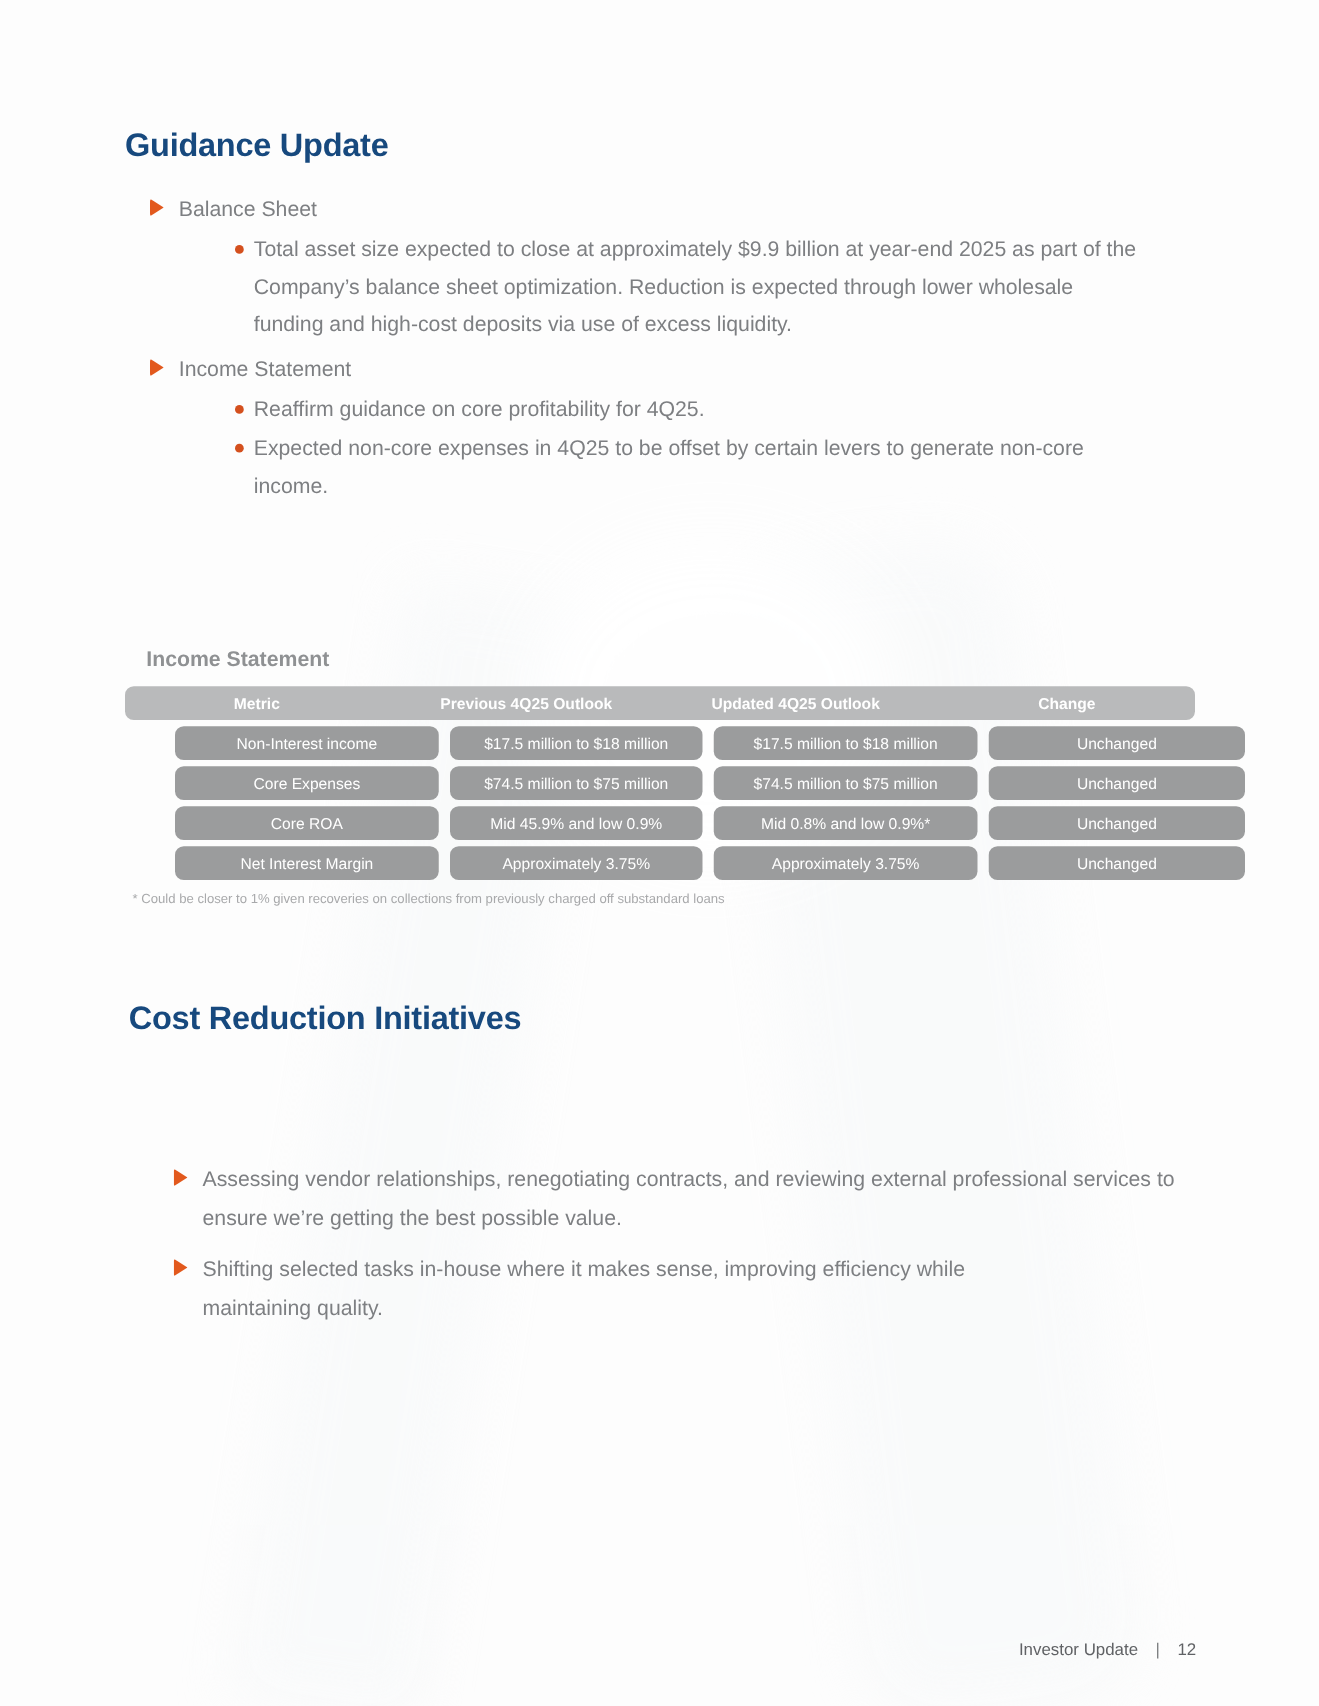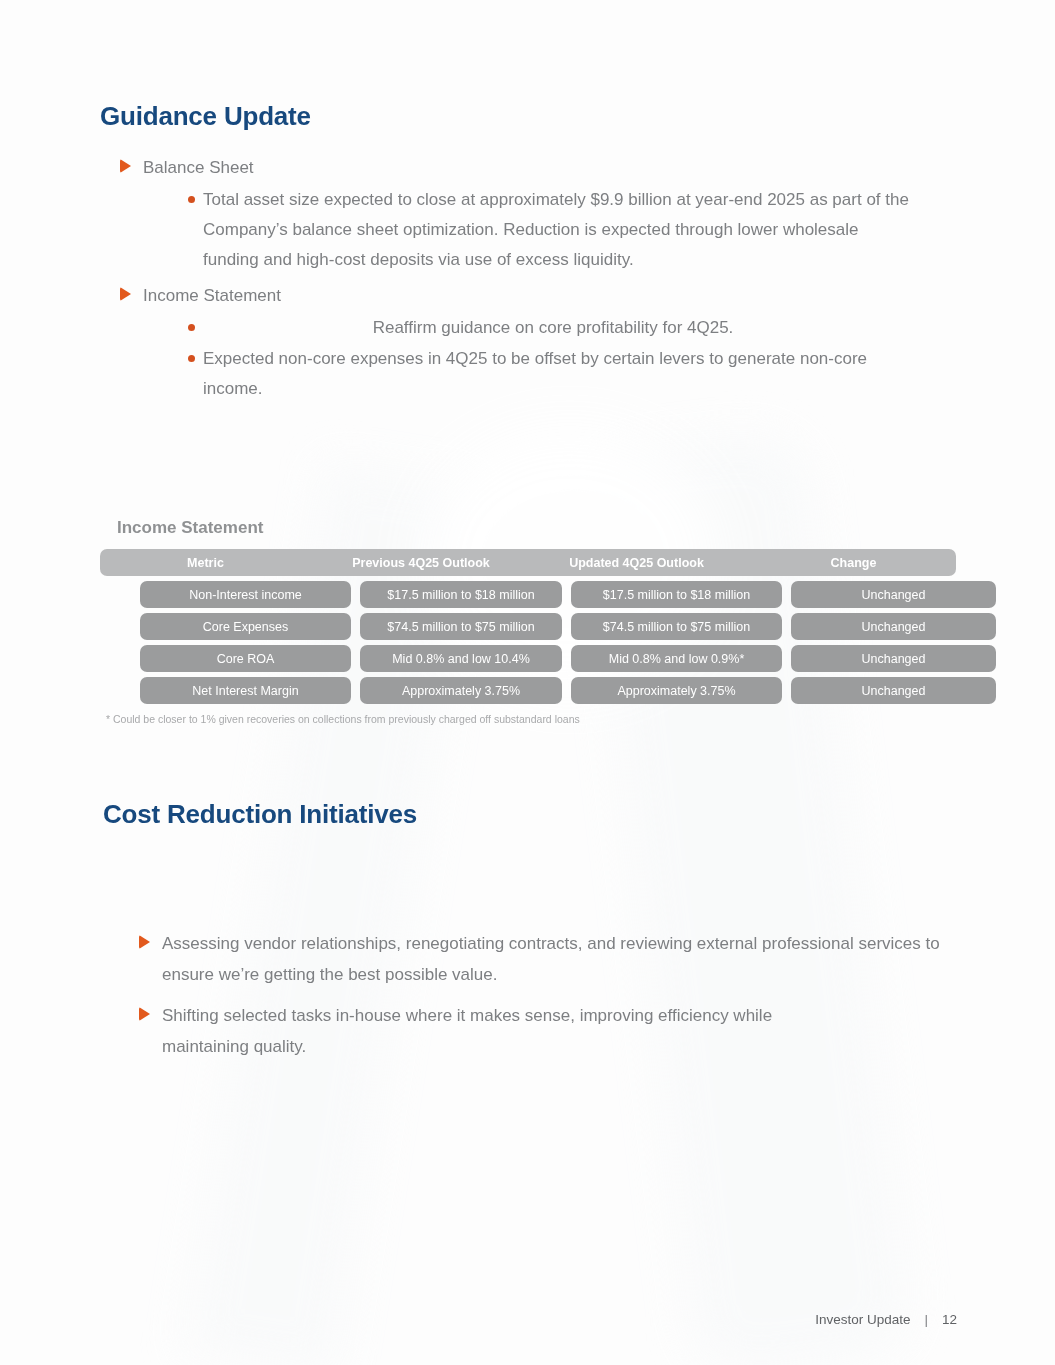--- a/index.html
+++ b/index.html
@@ -46,21 +46,21 @@
   .l2 { position:absolute; display:flex; align-items:flex-start; }
   .dot {
     flex:0 0 auto; width:7px; height:7px; border-radius:50%;
     background:#d4501e; margin-top:8px;
   }
   .l2 .txt { margin-left:8px; font-size:17px; line-height:30px; color:#7d7f82; margin-top:-3px; }
 
   #b-balance   { left:120px; top:156px; }
   #sb-total    { left:188px; top:188px; } #sb-total .txt   { width:715px; }
   #b-income    { left:120px; top:284px; }
-  #sb-reaffirm { left:188px; top:316px; } #sb-reaffirm .txt{ width:700px;text-align:center; }
+  #sb-reaffirm { left:188px; top:316px; } #sb-reaffirm .txt{ width:700px; }
   #sb-expected { left:188px; top:347px; } #sb-expected .txt{ width:690px; }
   #b-amerant   { left:120px; top:435px; } #b-amerant .txt  { width:710px; }
 
   
   #table-title {
     position:absolute; left:117px; top:518px;
     font-size:17px; font-weight:bold; color:#8f9193;
   }
   .gtable { position:absolute; left:100px; top:549px; width:856px; }
   .trow {
@@ -159,21 +159,21 @@
 
     <div class="trow drow">
       <div class="cell">Core Expenses</div>
       <div class="cell">$74.5 million to $75 million</div>
       <div class="cell">$74.5 million to $75 million</div>
       <div class="cell">Unchanged</div>
     </div>
 
     <div class="trow drow">
       <div class="cell">Core ROA</div>
-      <div class="cell">Mid 0.8% and low 10.4%</div>
+      <div class="cell">Mid 45.9% and low 0.9%</div>
       <div class="cell">Mid 0.8% and low 0.9%*</div>
       <div class="cell">Unchanged</div>
     </div>
 
     <div class="trow drow">
       <div class="cell">Net Interest Margin</div>
       <div class="cell">Approximately 3.75%</div>
       <div class="cell">Approximately 3.75%</div>
       <div class="cell">Unchanged</div>
     </div>

